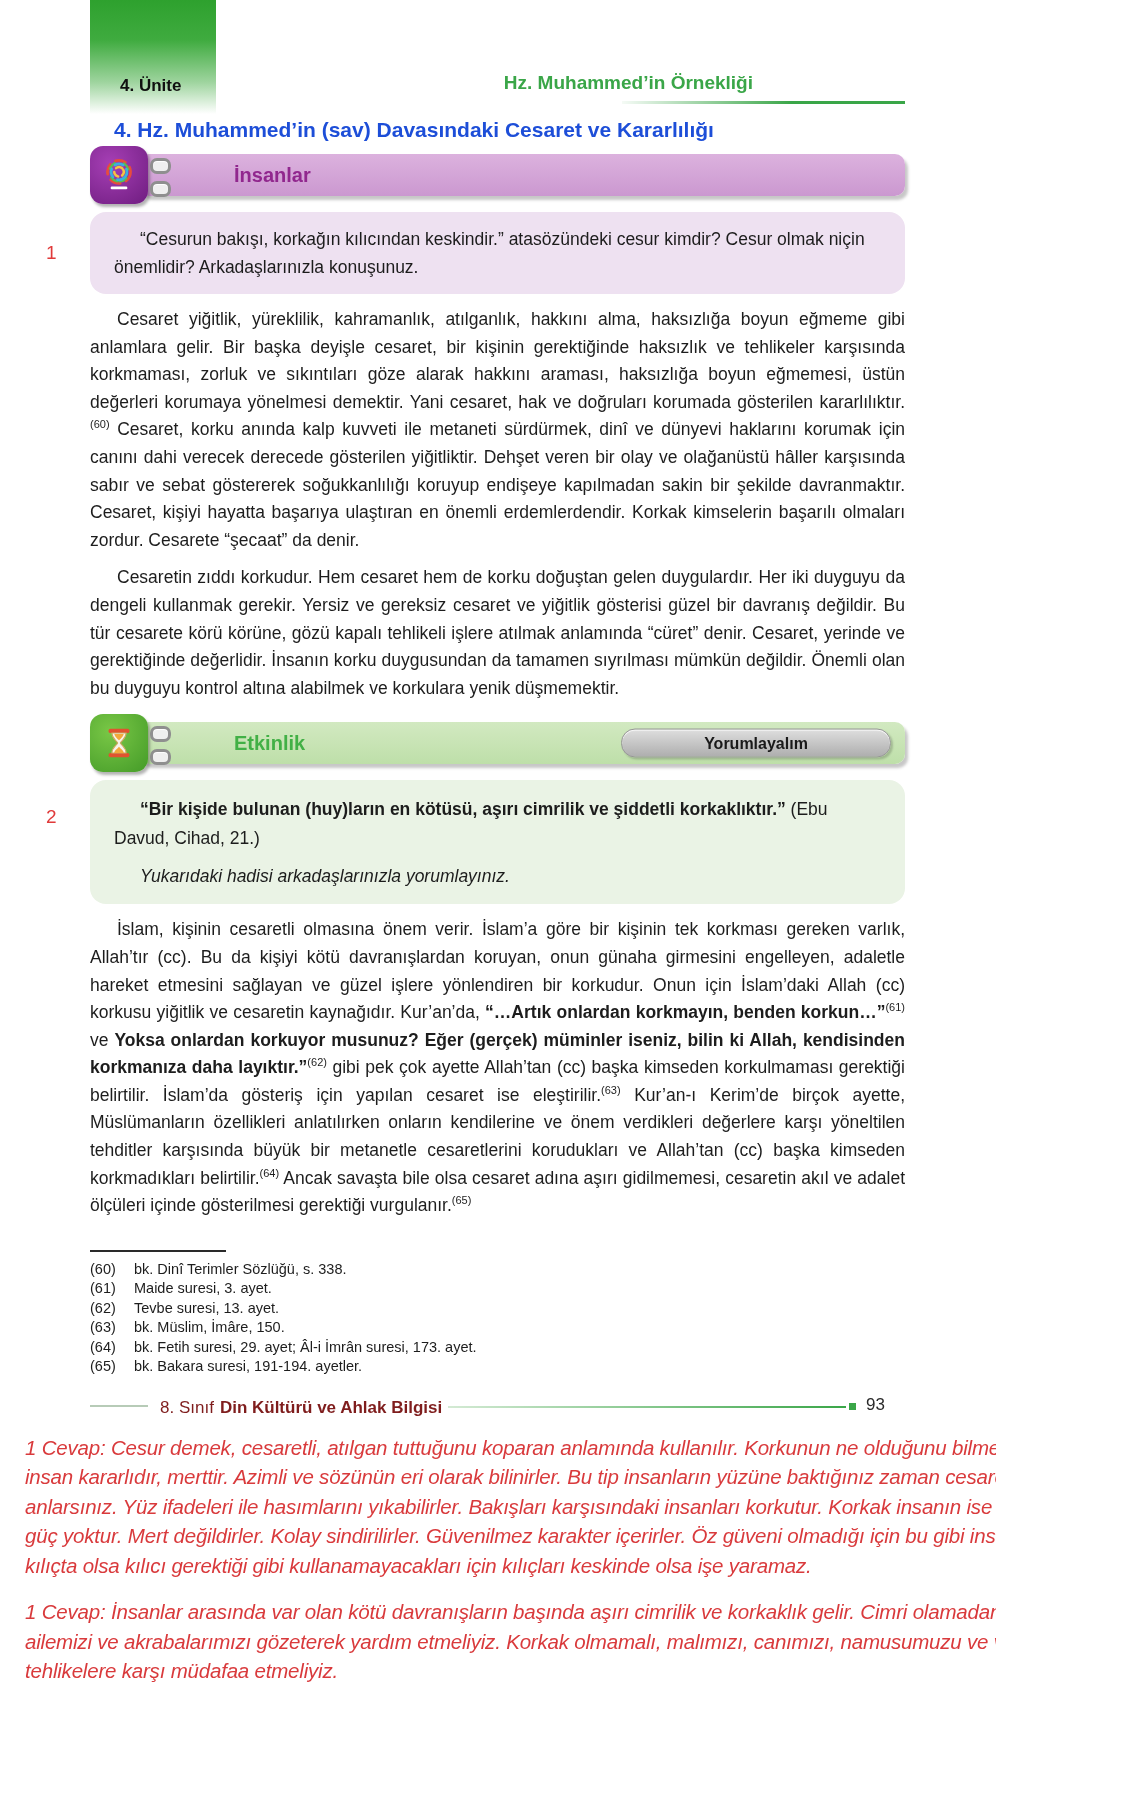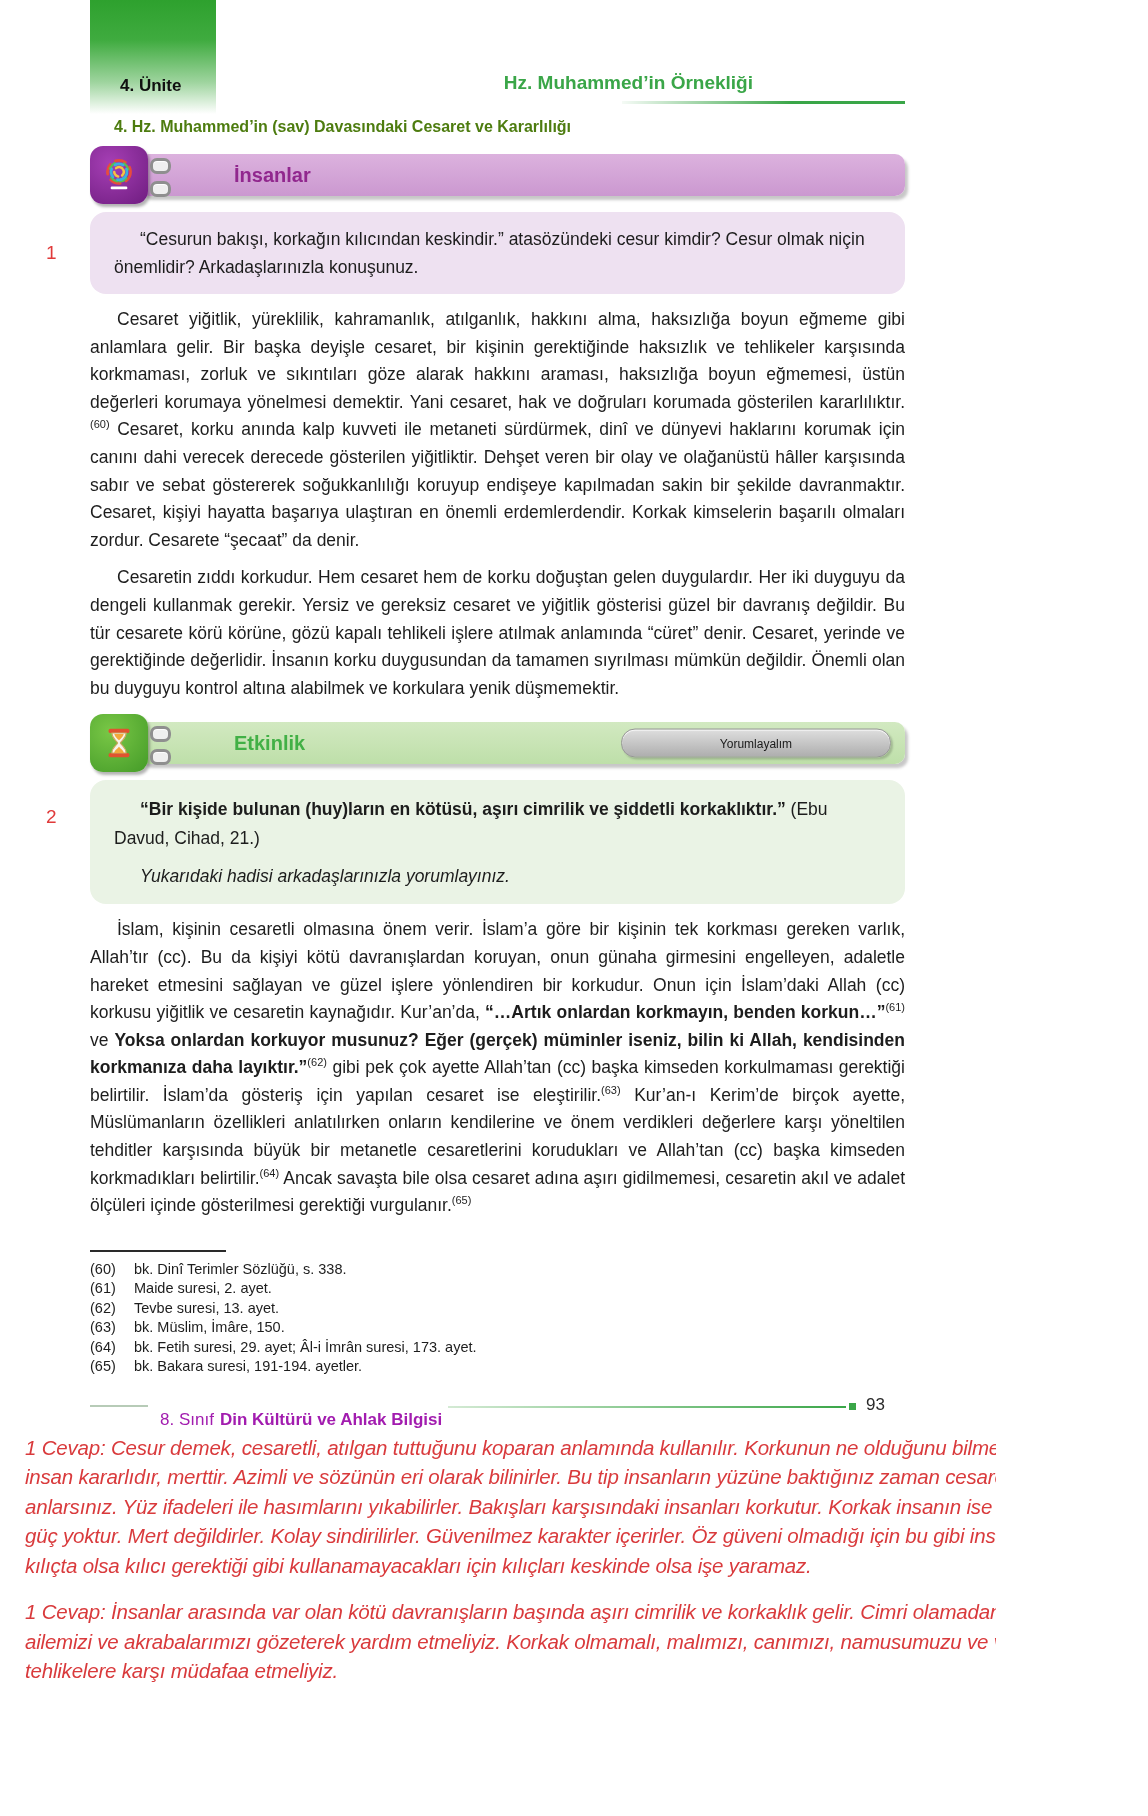--- a/index.html
+++ b/index.html
@@ -8,21 +8,21 @@
   .b{font-weight:700;}
   sup{font-size:11px;line-height:0;vertical-align:7px;}
 
   
   .unit-block{position:absolute;left:90px;top:0;width:126px;height:114px;
     background:linear-gradient(to bottom,#2ea12e 0%,#3fab3f 35%,#9ed49e 72%,#ffffff 100%);}
   .unit-label{position:absolute;left:120px;top:76px;font-size:17px;font-weight:700;color:#101010;}
   .unit-title{position:absolute;right:243px;top:72px;font-size:19px;font-weight:700;color:#3aa648;}
   .unit-underline{position:absolute;left:622px;top:101px;width:283px;height:3px;
     background:linear-gradient(to right,rgba(58,166,72,0.05),#3aa648 60%);}
-  .section-title{position:absolute;left:114px;top:118px;font-size:16px;font-weight:700;color:#4d7c0f;}
+  .section-title{position:absolute;left:114px;top:118px;font-size:21px;font-weight:700;color:#1d4ed8;}
 
   .content{position:absolute;left:0;top:150px;width:1148px;}
 
   
   .banner{position:relative;margin-left:90px;width:815px;height:52px;}
   .banner-bar{position:absolute;left:52px;right:0;top:4px;height:42px;border-radius:7px 10px 10px 7px;
     display:flex;align-items:center;box-shadow:3px 4px 3px rgba(0,0,0,0.22);}
   .banner.purple .banner-bar{background:linear-gradient(to bottom,#dcb2de,#cb98d0);}
   .banner.green  .banner-bar{background:linear-gradient(to bottom,#d2e9c1,#bedfa9);}
   .banner-icon{position:absolute;left:0;top:-4px;width:58px;height:58px;border-radius:13px;
@@ -30,21 +30,21 @@
   .banner.purple .banner-icon{background:radial-gradient(circle at 35% 30%,#a63fb5,#6f1d80);}
   .banner.green  .banner-icon{background:radial-gradient(circle at 35% 30%,#79c746,#449b28);}
   .rings{position:absolute;left:60px;top:8px;z-index:4;display:flex;flex-direction:column;gap:7px;}
   .ring{width:15px;height:10px;border:3px solid #8f8f8f;border-radius:7px;background:#efefef;
     box-shadow:inset 0 1px 1px #ffffff;}
   .banner-label{margin-left:92px;font-size:20px;font-weight:700;}
   .banner.purple .banner-label{color:#91278e;}
   .banner.green  .banner-label{color:#42b046;}
   .badge{position:absolute;right:14px;top:50%;transform:translateY(-50%);width:268px;height:27px;
     border-radius:14px;background:linear-gradient(to bottom,#dedede,#aeaeae);border:1px solid #969696;
-    display:flex;align-items:center;justify-content:center;font-size:12px;font-weight:400;color:#1a1a1a;
+    display:flex;align-items:center;justify-content:center;font-size:16px;font-weight:700;color:#1a1a1a;
     box-shadow:inset 0 1px 1px #ffffff,2px 2px 2px rgba(0,0,0,0.18);}
 
   
   .quote{position:relative;margin:10px 0 0 90px;width:815px;box-sizing:border-box;
     border-radius:16px;padding:13px 24px;font-size:17.5px;line-height:28px;color:#1c1c1c;}
   .quote.purple-box{background:#eee1f1;}
   .quote.green-box{background:#eaf3e5;line-height:29px;padding:15px 24px 13px;}
   .quote .qtext{text-indent:26px;}
   .margin-num{position:absolute;left:-44px;color:#e03a3a;font-size:19px;font-weight:400;}
   .quote.purple-box .margin-num{top:50%;transform:translateY(-50%);}
@@ -60,21 +60,21 @@
 
   
   .footnotes{margin:30px 0 0 90px;}
   .fn-rule{width:136px;border-top:2px solid #2a2a2a;margin-bottom:8px;}
   .fn-row{display:flex;font-size:14.5px;line-height:19.5px;color:#1d1d1d;}
   .fn-num{width:44px;flex:none;}
 
   
   .footer{position:relative;margin-top:16px;height:26px;font-size:17px;}
   .f-dash{position:absolute;left:90px;top:12px;width:58px;height:2px;background:#b7cbb7;}
-  .f-text{position:absolute;left:160px;top:17px;color:#a21caf;}
+  .f-text{position:absolute;left:160px;top:5px;color:#7f1d1d;}
   .f-grade{margin-right:6px;font-weight:400;}
   .f-book{font-weight:700;}
   .f-line{position:absolute;left:448px;top:13px;width:398px;height:2px;
     background:linear-gradient(to right,#d4ead4,#3aa648);}
   .f-dot{position:absolute;left:849px;top:10px;width:7px;height:7px;background:#3aa648;}
   .f-page{position:absolute;left:866px;top:2px;color:#2a2a2a;}
 
   
   .answers{margin:14px 8px 0 8px;color:#d93a3c;font-size:20.5px;line-height:29.5px;
     letter-spacing:-0.2px;}
@@ -153,21 +153,21 @@
     </div>
 
     <div class="footnotes">
       <div class="fn-rule"></div>
       <div class="fn-row">
         <span class="fn-num">(60)</span>
         <span>bk. Dinî Terimler Sözlüğü, s. 338.</span>
       </div>
       <div class="fn-row">
         <span class="fn-num">(61)</span>
-        <span>Maide suresi, 2. ayet.</span>
+        <span>Maide suresi, 3. ayet.</span>
       </div>
       <div class="fn-row">
         <span class="fn-num">(62)</span>
         <span>Tevbe suresi, 13. ayet.</span>
       </div>
       <div class="fn-row">
         <span class="fn-num">(63)</span>
         <span>bk. Müslim, İmâre, 150.</span>
       </div>
       <div class="fn-row">

